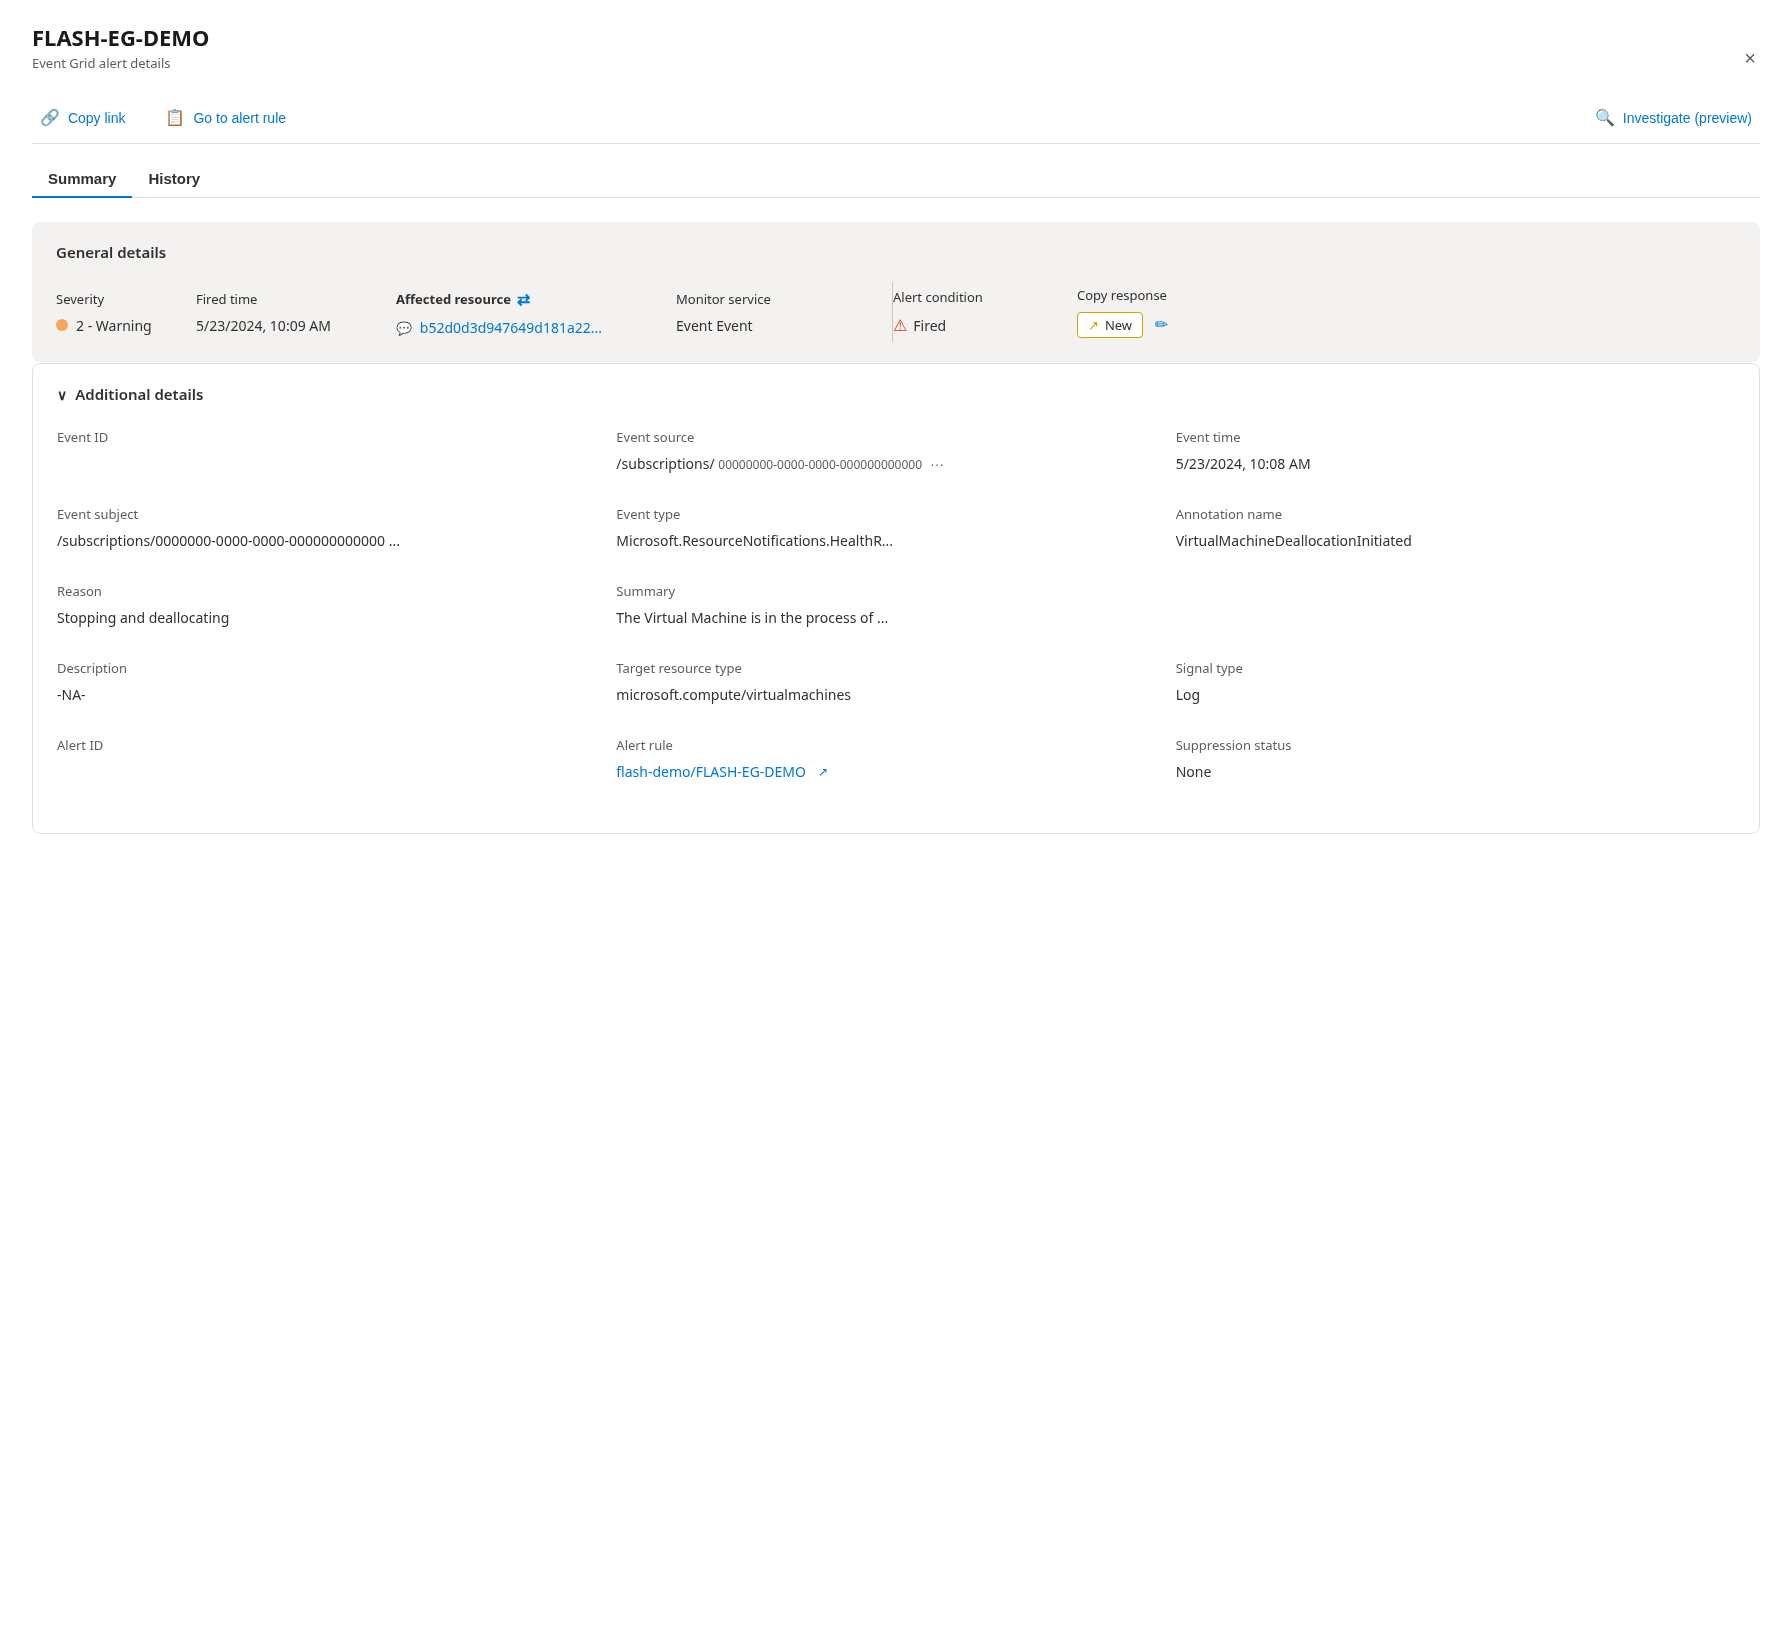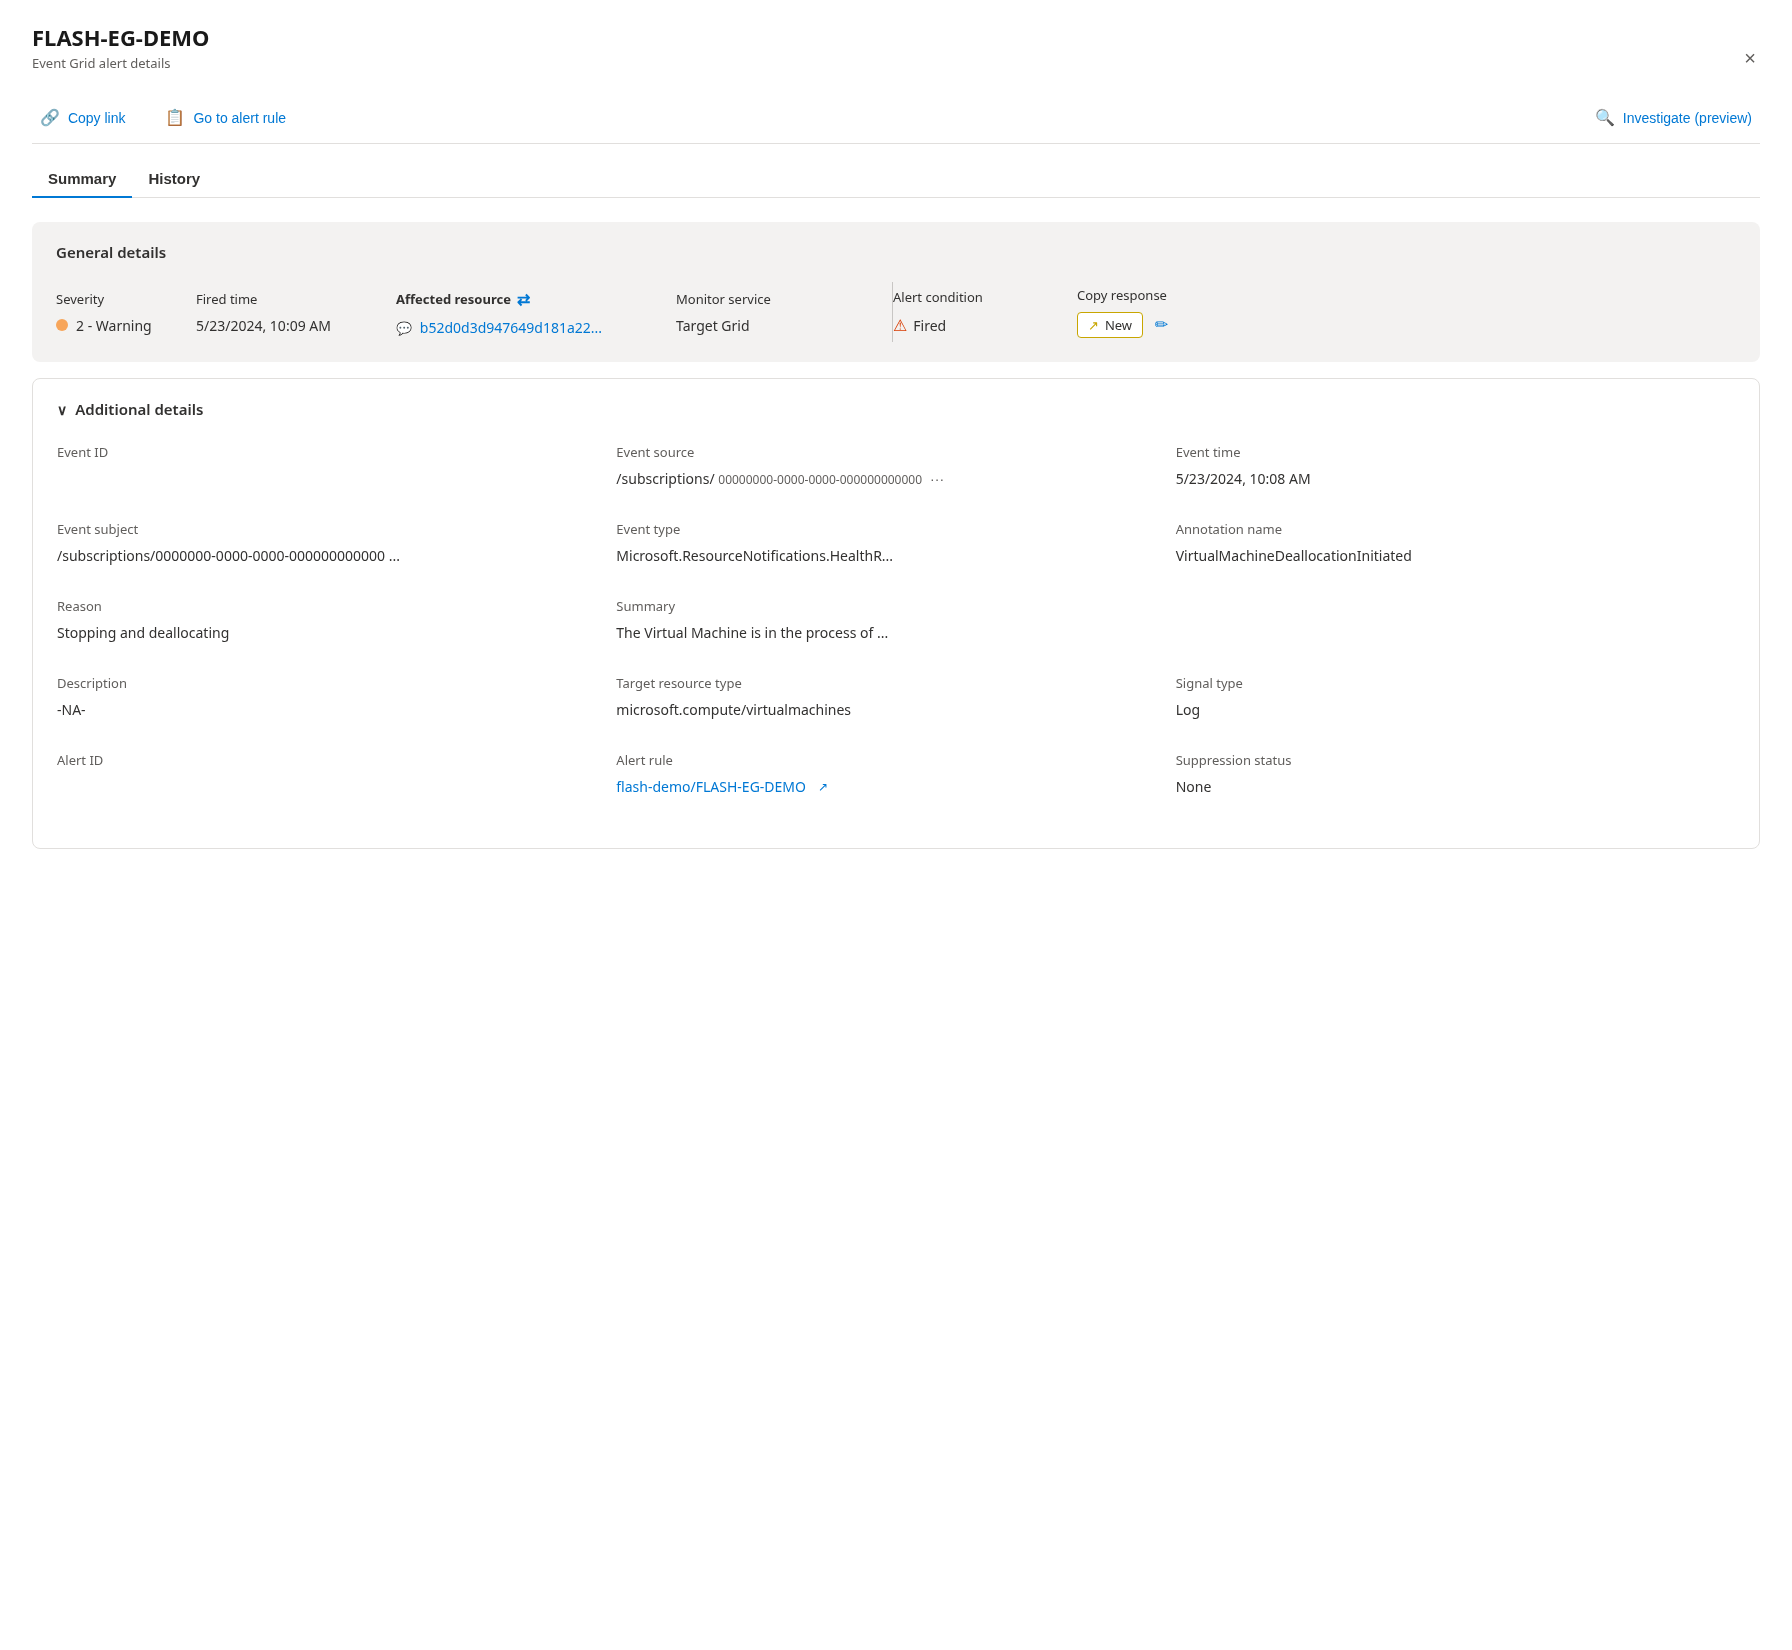--- a/index.html
+++ b/index.html
@@ -108,21 +108,21 @@
       left: 0;
       right: 0;
       height: 2px;
       background: #0078d4;
     }
 
     .section-card {
       background: #f3f2f1;
       border-radius: 8px;
       padding: 20px 24px;
-      margin-bottom: 16px;
+      margin-bottom: 1px;
     }
 
     .section-title {
       font-size: 15px;
       font-weight: 600;
       margin-bottom: 20px;
     }
 
     .general-details-grid {
       display: grid;
@@ -353,21 +353,21 @@
           <span class="resource-icon">⇄</span>
         </div>
         <div class="detail-value link">
           <span style="color:#0078d4; font-size:13px; margin-right:4px;">💬</span>
           <span>b52d0d3d947649d181a22...</span>
         </div>
       </div>
 
       <div>
         <div class="detail-label">Monitor service</div>
-        <div class="detail-value">Target Grid</div>
+        <div class="detail-value">Event Event</div>
       </div>
 
       <div class="divider-v"></div>
 
       <div style="padding-left:16px;">
         <div class="detail-label">Alert condition</div>
         <div class="detail-value fired-badge">
           <span class="warning-triangle">⚠</span>
           <span>Fired</span>
         </div>

